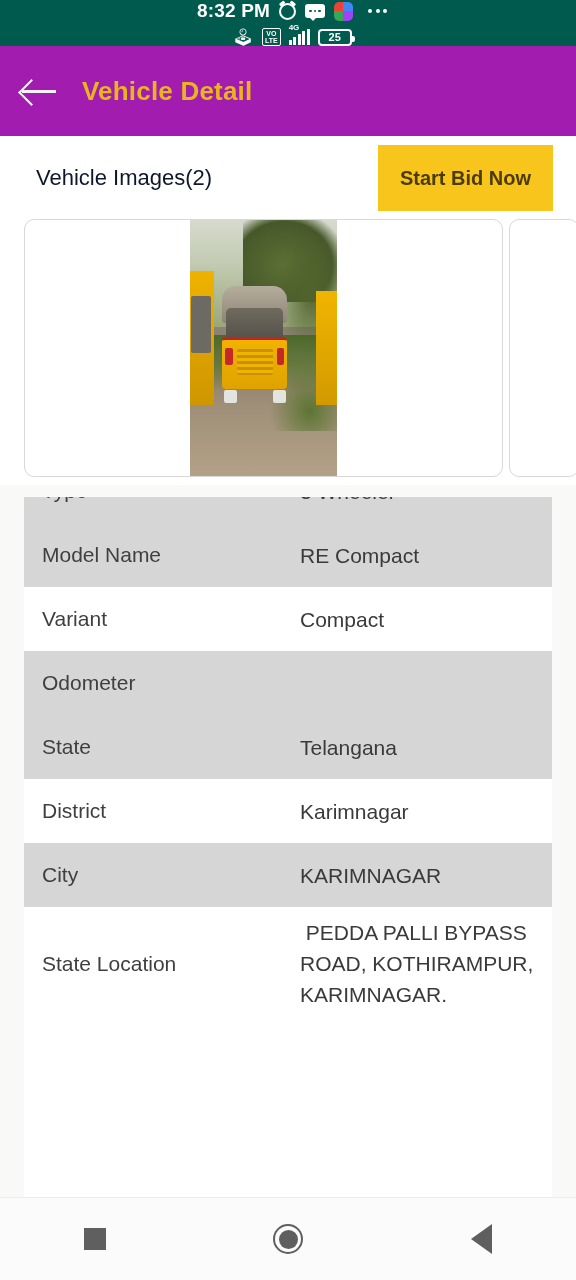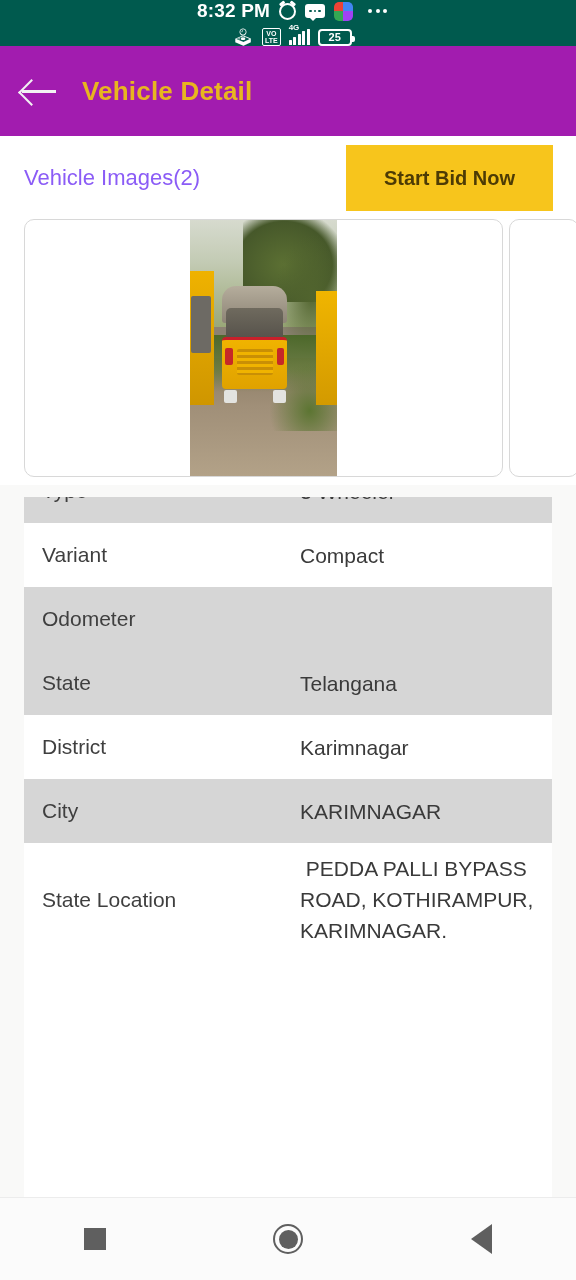--- a/index.html
+++ b/index.html
@@ -79,24 +79,24 @@
     content:""; position:absolute; left:0; top:5px; width:17px; height:17px;
     border-left:2.5px solid #f2f2f2; border-bottom:2.5px solid #f2f2f2; transform: rotate(45deg);
   }
   .appbar-title { color: #e8b51f; font-size: 26px; font-weight: bold; letter-spacing: .2px; }
 
   
   .images-head {
     height: 83px; display: flex; align-items: center; justify-content: space-between;
     padding: 0 24px 0 24px; background: #ffffff;
   }
-  .images-label { font-size: 22px; color: #8b5cf6; }
+  .images-label { font-size: 22px; color: #0f172a; margin-left: 12px; }
   .bid-btn {
     background: #f7c51c; color: #4d3b05; font-size: 20px; font-weight: bold;
-    border: none; padding: 0 38px; height: 66px; line-height: 66px; cursor: pointer;
+    border: none; padding: 0 22px; height: 66px; line-height: 66px; cursor: pointer;
     margin-right: -1px;
   }
 
   .carousel {
     position: relative; height: 266px; background: #ffffff;
     padding: 0 0 0 24px; display: flex; gap: 6px; overflow: hidden;
   }
   .img-card {
     flex: 0 0 auto; width: 479px; height: 258px; background: #ffffff;
     border: 1px solid #d8d8d8; border-radius: 10px; overflow: hidden;
@@ -259,20 +259,24 @@
     </div>
     <div class="img-card partial"></div>
   </div>
 
   <div class="details">
     <div class="det-inner">
         <div class="row odd">
           <div class="row-label">Type</div>
           <div class="row-value">3 Wheeler</div>
         </div>
+        <div class="row odd">
+          <div class="row-label">Model Name</div>
+          <div class="row-value">RE Compact</div>
+        </div>
         <div class="row even">
           <div class="row-label">Variant</div>
           <div class="row-value">Compact</div>
         </div>
         <div class="row odd">
           <div class="row-label">Odometer</div>
           <div class="row-value"></div>
         </div>
         <div class="row odd">
           <div class="row-label">State</div>

